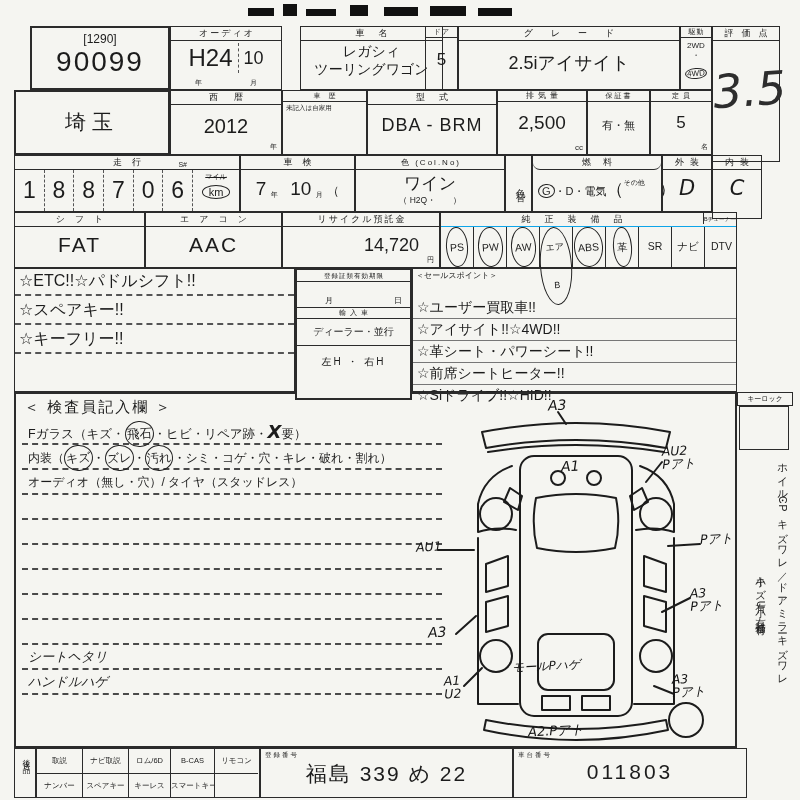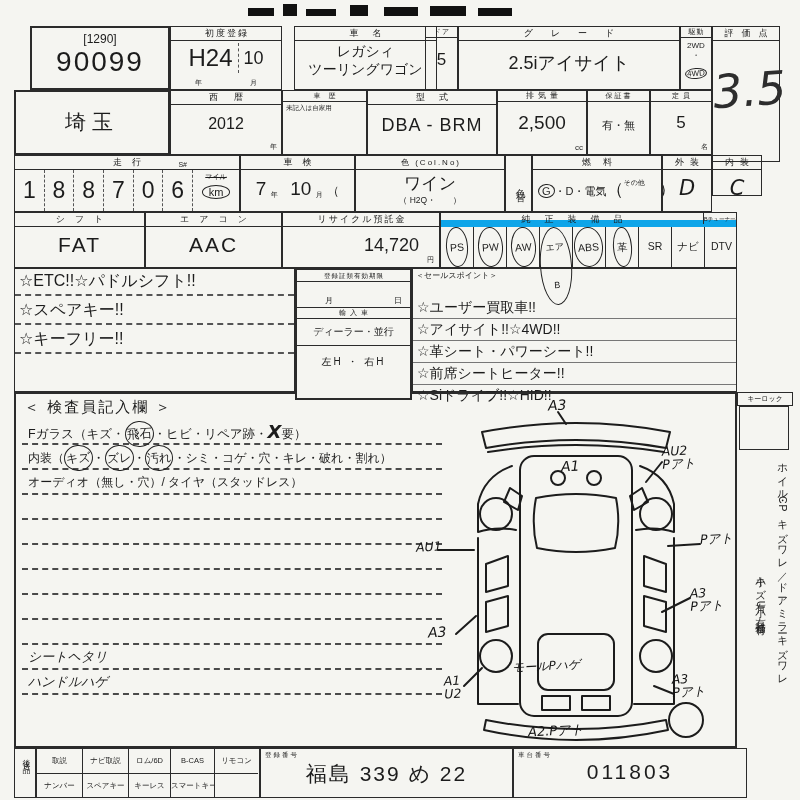--- a/index.html
+++ b/index.html
@@ -26,33 +26,33 @@
 <div style="position:absolute;left:248;top:0;left:248px;width:330px;height:16px;overflow:hidden;">
   <span class="bar" style="width:26px;height:10px;margin-right:9px;"></span><span class="bar" style="width:14px;height:14px;margin-right:9px;"></span><span class="bar" style="width:30px;height:9px;margin-right:14px;"></span><span class="bar" style="width:18px;height:13px;margin-right:16px;"></span><span class="bar" style="width:34px;height:11px;margin-right:12px;"></span><span class="bar" style="width:36px;height:12px;margin-right:12px;"></span><span class="bar" style="width:34px;height:10px;"></span>
 </div>
 
 <div class="c bb" style="left:30px;top:26px;width:140px;height:64px;">
   <div class="v" style="font-size:12px;margin-top:4px;">[1290]</div>
   <div class="v" style="font-size:28px;letter-spacing:2px;">90099</div>
 </div>
 
 <div class="c" style="left:170px;top:26px;width:112px;height:64px;">
-  <div class="h" style="letter-spacing:2px;text-indent:2px;">初度登録</div>
+  <div class="h" style="letter-spacing:2px;text-indent:2px;">オーディオ</div>
   <div style="display:flex;align-items:center;justify-content:center;height:34px;">
     <span style="font-size:24px;">H24</span>
     <span style="border-left:1px dashed #555;height:30px;margin:0 5px;"></span>
     <span style="font-size:18px;">10</span>
   </div>
   <div style="position:absolute;bottom:1px;left:0;right:0;display:flex;justify-content:space-around;">
     <span class="tiny">年</span>
     <span class="tiny">月</span>
   </div>
 </div>
 
-<div class="c" style="left:294px;top:26px;width:143px;height:64px;">
+<div class="c" style="left:300px;top:26px;width:143px;height:64px;">
   <div class="h" style="letter-spacing:14px;text-indent:14px;">車名</div>
   <div class="v" style="font-size:14px;margin-top:2px;">レガシィ</div>
   <div class="v" style="font-size:14px;">ツーリングワゴン</div>
 </div>
 
 <div class="c" style="left:425px;top:26px;width:33px;height:64px;">
   <div class="h h7">ドア</div>
   <div class="v" style="font-size:17px;margin-top:12px;">5</div>
 </div>
 
@@ -72,21 +72,21 @@
   <div class="h" style="letter-spacing:8px;text-indent:8px;">評価点</div>
   <div class="v hw" style="font-size:46px;margin-top:22px;color:#2d2d2d;transform:rotate(-4deg);">3.5</div>
 </div>
 
 <div class="c bb" style="left:14px;top:90px;width:156px;height:65px;">
   <div class="v" style="font-size:21px;letter-spacing:6px;margin-top:16px;">埼玉</div>
 </div>
 
 <div class="c" style="left:170px;top:90px;width:112px;height:65px;">
   <div class="h" style="letter-spacing:16px;text-indent:16px;">西暦</div>
-  <div class="v" style="font-size:16px;margin-top:10px;">2012</div>
+  <div class="v" style="font-size:20px;margin-top:10px;">2012</div>
   <span class="tiny" style="position:absolute;right:4px;bottom:2px;">年</span>
 </div>
 
 <div class="c" style="left:282px;top:90px;width:85px;height:65px;">
   <div class="h h7" style="letter-spacing:8px;text-indent:8px;">車歴</div>
   <div style="font-size:6.5px;padding:2px 0 0 3px;">未記入は自家用</div>
 </div>
 
 <div class="c" style="left:367px;top:90px;width:130px;height:65px;">
   <div class="h" style="letter-spacing:14px;text-indent:14px;">型式</div>
@@ -144,32 +144,32 @@
   <div class="h" style="letter-spacing:2px;text-indent:2px;font-size:8px;">色 (Col.No)</div>
   <div class="v" style="font-size:17px;margin-top:2px;">ワイン</div>
   <div class="v" style="font-size:8.5px;">（ H2Q・　　）</div>
 </div>
 
 <div class="c" style="left:505px;top:155px;width:27px;height:57px;">
   <div class="v" style="font-size:10px;margin-top:8px;writing-mode:vertical-rl;height:40px;margin-left:7px;letter-spacing:4px;">色替</div>
 </div>
 
 <div class="c" style="left:532px;top:155px;width:130px;height:57px;">
-  <div class="h" style="letter-spacing:12px;text-indent:12px;">燃料</div>
+  <div class="h" style="letter-spacing:12px;text-indent:12px;border-radius:7px;">燃料</div>
   <div style="margin-top:8px;padding-left:5px;white-space:nowrap;">
     <span class="hc" style="font-size:11px;">G</span><span style="font-size:11px;">・D・電気</span><span style="font-size:17px;">（</span><span class="tiny" style="vertical-align:top;">その他</span><span style="font-size:17px;margin-left:14px;">）</span>
   </div>
 </div>
 
 <div class="c" style="left:662px;top:155px;width:50px;height:57px;">
   <div class="h" style="letter-spacing:6px;text-indent:6px;">外装</div>
   <div class="v hw" style="font-size:21px;margin-top:6px;">D</div>
 </div>
 
-<div class="c" style="left:712px;top:155px;width:50px;height:41px;">
+<div class="c" style="left:712px;top:155px;width:50px;height:64px;">
   <div class="h" style="letter-spacing:6px;text-indent:6px;">内装</div>
   <div class="v hw" style="font-size:21px;margin-top:6px;">C</div>
 </div>
 
 <div class="c" style="left:14px;top:212px;width:131px;height:56px;">
   <div class="h" style="letter-spacing:10px;text-indent:10px;">シフト</div>
   <div class="v" style="font-size:21px;margin-top:6px;letter-spacing:2px;">FAT</div>
 </div>
 
 <div class="c" style="left:145px;top:212px;width:137px;height:56px;">
@@ -177,21 +177,21 @@
   <div class="v" style="font-size:21px;margin-top:6px;letter-spacing:2px;">AAC</div>
 </div>
 
 <div class="c" style="left:282px;top:212px;width:158px;height:56px;">
   <div class="h" style="letter-spacing:2px;text-indent:2px;">リサイクル預託金</div>
   <div style="font-size:18px;margin-top:8px;text-align:right;padding-right:20px;">14,720</div>
   <span class="tiny" style="position:absolute;right:5px;bottom:2px;">円</span>
 </div>
 
 <div class="c" style="left:440px;top:212px;width:297px;height:56px;">
-  <div style="display:flex;border-bottom:7px solid #0ea5e9;height:14px;">
+  <div style="display:flex;border-bottom:1px solid #0ea5e9;height:14px;">
     <div class="h" style="flex:1;border-bottom:none;letter-spacing:14px;text-indent:14px;">純正装備品</div>
     <div class="h h7" style="flex:0 0 33px;border-bottom:none;border-left:1px solid #2b2b2b;font-size:5.5px;letter-spacing:0;text-indent:0;line-height:12px;">Bチューナー有</div>
   </div>
   <div style="display:flex;height:40px;">
     <div class="eq-cell"><span class="hc">PS</span></div>
     <div class="eq-cell"><span class="hc">PW</span></div>
     <div class="eq-cell"><span class="hc">AW</span></div>
     <div class="eq-cell"><span class="hc" style="font-size:9px;">エアB</span></div>
     <div class="eq-cell"><span class="hc">ABS</span></div>
     <div class="eq-cell"><span class="hc">革</span></div>

